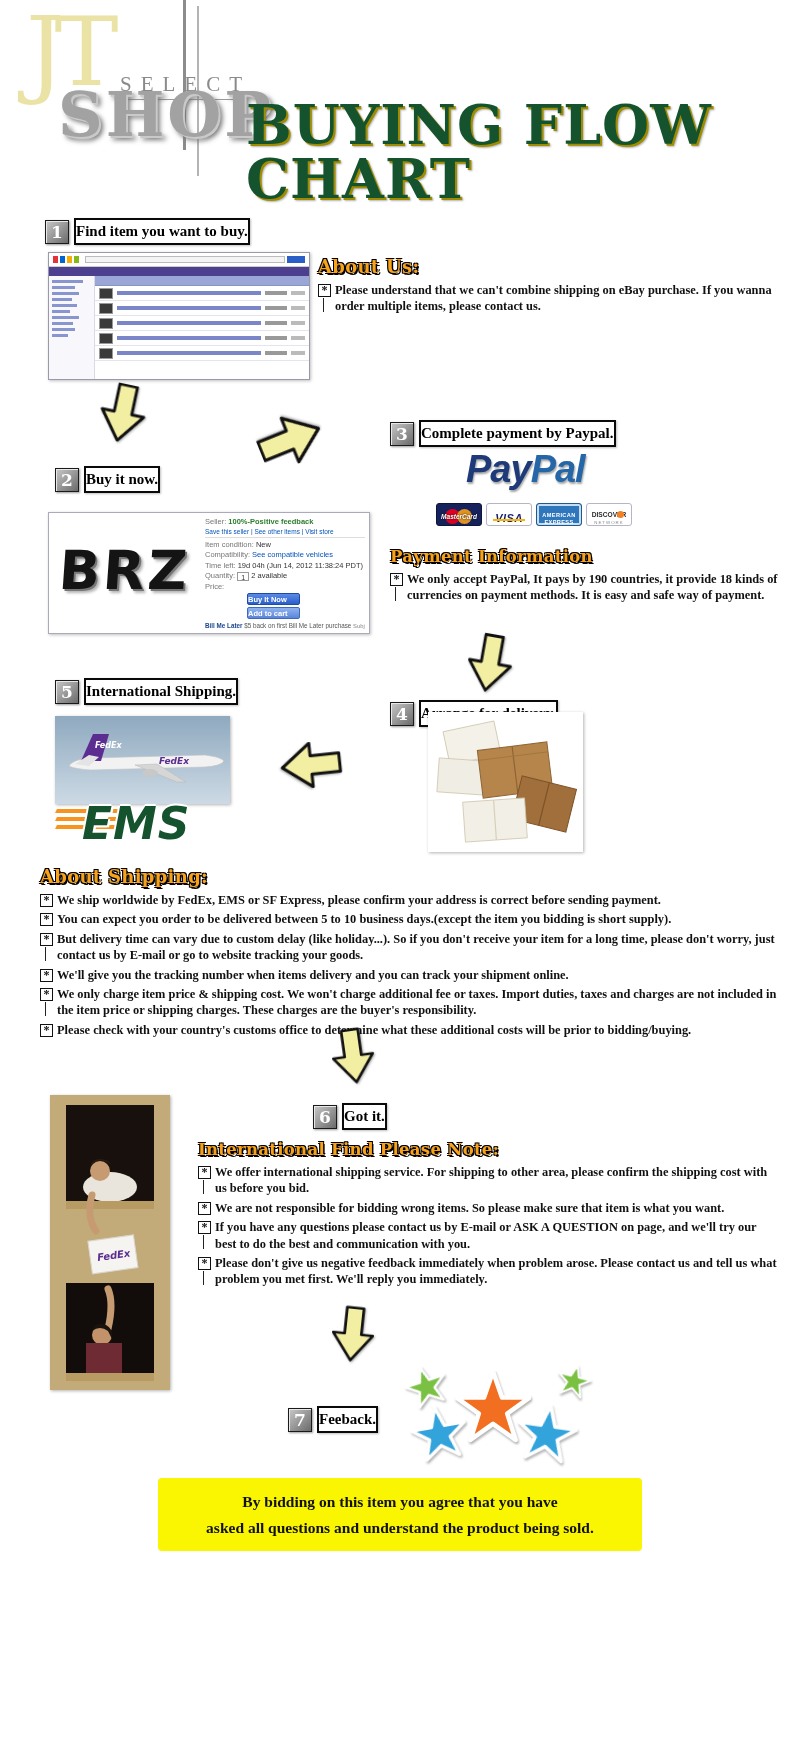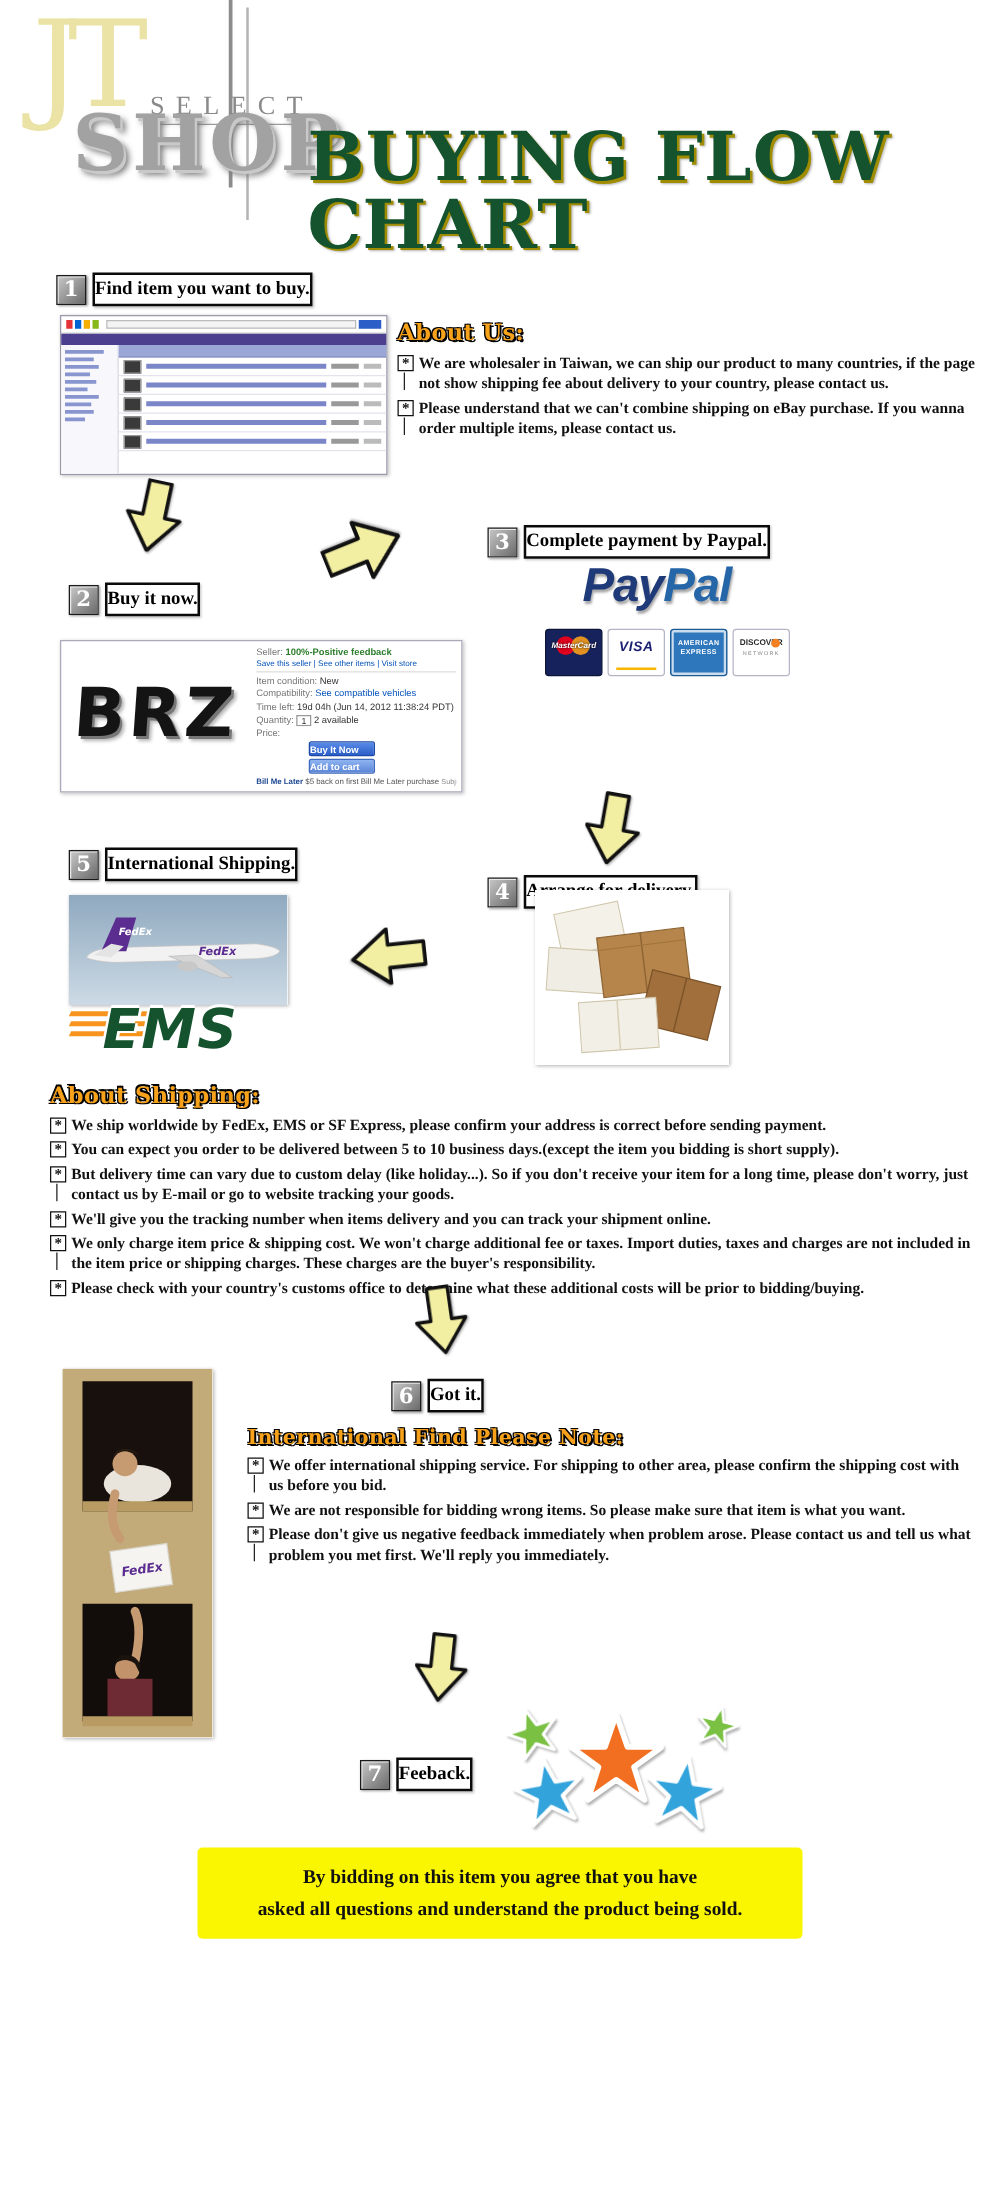--- a/index.html
+++ b/index.html
@@ -88,21 +88,21 @@
   .brz-bml { font-size:6.3px; color:#555; margin-top:3px; white-space:nowrap; overflow:hidden; }
   .brz-bml b { color:#1b458f; }
   .brz-bml-sub { font-size:5.8px; color:#888; }
 
   
   .paypal { position:absolute; left:466px; top:448px; font-family:"Liberation Sans", sans-serif;
             font-weight:bold; font-style:italic; font-size:38px; letter-spacing:-1px;
             text-shadow:1px 2px 2px rgba(0,0,0,.35); }
   .pp1 { color:#1e3a78; } .pp2 { color:#2566a8; }
   .cards { position:absolute; left:436px; top:503px; display:flex; gap:4px; font-family:"Liberation Sans", sans-serif; }
-  .card { width:46px; height:38px; border-radius:3px; position:relative; overflow:hidden; }
+  .card { width:46px; height:23px; border-radius:3px; position:relative; overflow:hidden; }
   .card.mc { background:#16225c; border:1px solid #0d1638; }
   .mc-c1 { position:absolute; left:8px; top:5px; width:15px; height:15px; border-radius:50%; background:#eb001b; opacity:.95; }
   .mc-c2 { position:absolute; left:20px; top:5px; width:15px; height:15px; border-radius:50%; background:#f79e1b; opacity:.9; }
   .mc-txt { position:absolute; left:0; right:0; top:9px; text-align:center; color:#fff; font-style:italic;
             font-weight:bold; font-size:6.5px; text-shadow:0 0 2px #000; }
   .card.visa { background:#fff; border:1px solid #b5b5c5; }
   .visa-txt { position:absolute; left:0; right:0; top:8px; text-align:center; color:#1a1f71; font-style:italic;
             font-weight:bold; font-size:11px; letter-spacing:.5px; }
   .visa-gold { position:absolute; left:6px; right:6px; bottom:4px; height:2px; background:#f7b600; }
   .card.amex { background:#2e77bc; border:1px solid #1d5a94; box-shadow:inset 0 0 0 2px rgba(255,255,255,.75); }
@@ -205,21 +205,20 @@
             <span class="eb-price"></span>
             <span class="eb-sm"></span>
           </div>
       </div>
     </div>
   </div>
 
   <div class="section" style="left:318px;top:256px;width:462px;">
     <div class="sec-title t18">About Us:</div>
     <ul class="blist">
-      <li>We are wholesaler in Taiwan, we can ship our product to many countries, if the page not show shipping fee about delivery to your country, please contact us.</li>
       <li>Please understand that we can't combine shipping on eBay purchase. If you wanna order multiple items, please contact us.</li>
     </ul>
   </div>
 
   <svg class="arrow" style="left:100px;top:384px;transform:rotate(12deg);" width="46" height="58" viewBox="0 0 40 52">
     <path d="M12 1 H28 V26 H39 L20 51 L1 26 H12 Z"></path>
   </svg>
 
   <svg class="arrow" style="left:264px;top:408px;transform:rotate(-112deg);" width="52" height="64" viewBox="0 0 40 52">
     <path d="M12 1 H28 V26 H39 L20 51 L1 26 H12 Z"></path>
@@ -269,20 +268,26 @@
       <div class="brz-row"><span class="brz-lab">Compatibility:</span> <span style="color:#0654ba">See compatible vehicles</span></div>
       <div class="brz-row"><span class="brz-lab">Time left:</span> <span>19d 04h (Jun 14, 2012 11:38:24 PDT)</span></div>
       <div class="brz-row"><span class="brz-lab">Quantity:</span> <span class="brz-qty">1</span> <span>2 available</span></div>
       <div class="brz-row"><span class="brz-lab">Price:</span></div>
       <div class="brz-btn btn-buy">Buy It Now</div>
       <div class="brz-btn btn-cart">Add to cart</div>
       <div class="brz-bml"><b>Bill Me Later</b> <span>$5 back on first Bill Me Later purchase</span> <span class="brz-bml-sub">Subject to credit approval. See terms</span></div>
     </div>
   </div>
 
+  <div class="section" style="left:390px;top:547px;width:392px;">
+    <div class="sec-title t16">Payment Information</div>
+    <ul class="blist">
+      <li>We only accept PayPal, It pays by 190 countries, it provide 18 kinds of currencies on payment methods. It is easy and safe way of payment.</li>
+    </ul>
+  </div>
 
   <svg class="arrow" style="left:468px;top:634px;transform:rotate(10deg);" width="44" height="58" viewBox="0 0 40 52">
     <path d="M12 1 H28 V26 H39 L20 51 L1 26 H12 Z"></path>
   </svg>
 
   <div class="step" style="left:55px;top:678px;">
     <div class="stepnum">5</div>
     <div class="steplabel">International Shipping.</div>
   </div>
 
@@ -380,20 +385,21 @@
   <div class="step" style="left:313px;top:1103px;">
     <div class="stepnum">6</div>
     <div class="steplabel">Got it.</div>
   </div>
 
   <div class="section" style="left:198px;top:1140px;width:582px;">
     <div class="sec-title t16">International Find Please Note:</div>
     <ul class="blist">
       <li>We offer international shipping service. For shipping to other area, please confirm the shipping cost with us before you bid.</li>
       <li>We are not responsible for bidding wrong items. So please make sure that item is what you want.</li>
+      <li>If you have any questions please contact us by E-mail or ASK A QUESTION on page, and we'll try our best to do the best and communication with you.</li>
       <li>Please don't give us negative feedback immediately when problem arose. Please contact us and tell us what problem you met first. We'll reply you immediately.</li>
     </ul>
   </div>
 
   <svg class="arrow" style="left:332px;top:1304px;transform:rotate(6deg);" width="42" height="60" viewBox="0 0 40 52">
     <path d="M12 1 H28 V26 H39 L20 51 L1 26 H12 Z"></path>
   </svg>
 
   <div class="step" style="left:288px;top:1406px;">
     <div class="stepnum">7</div>

